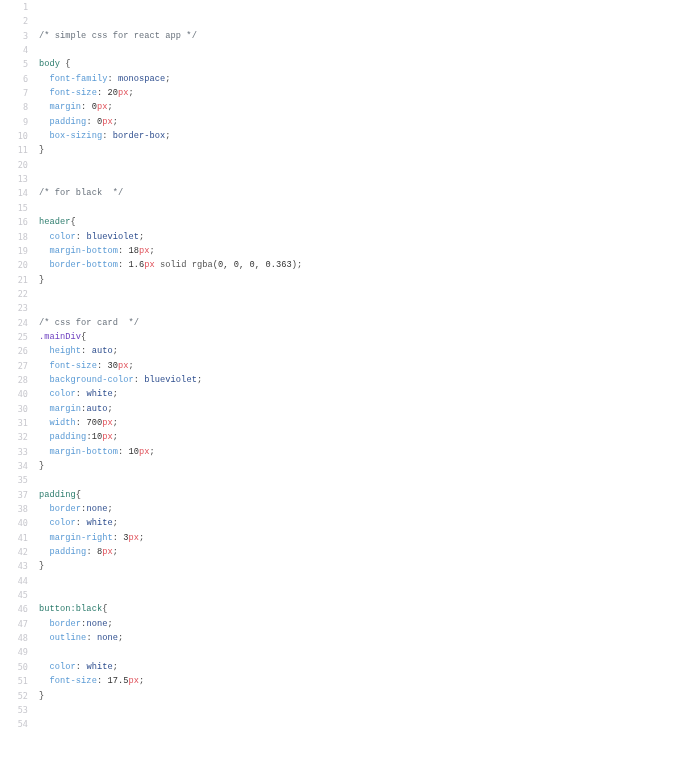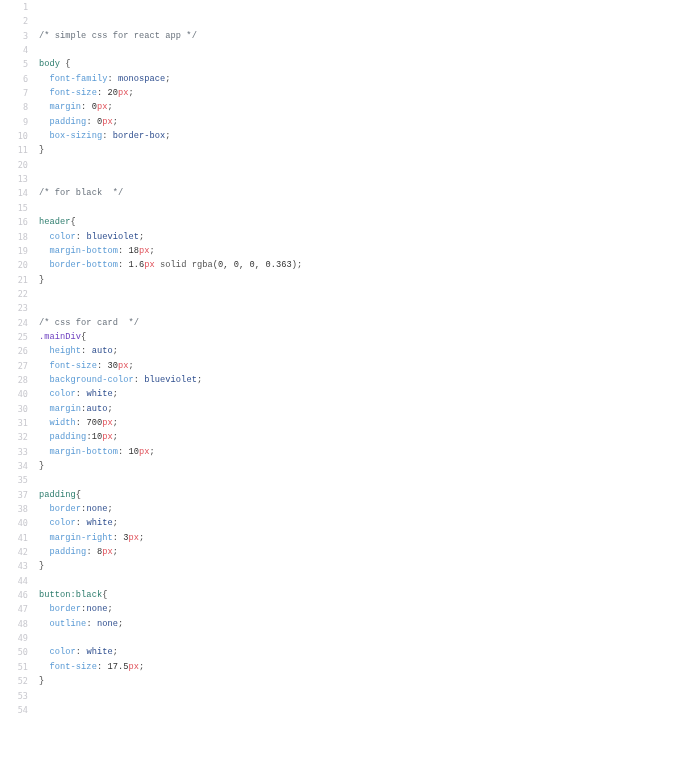--- a/index.html
+++ b/index.html
@@ -103,20 +103,21 @@
       <div class="code-line"><span class="ln">33</span><span class="src"><span class="t-prop">  margin-bottom</span><span class="t-punc">: </span><span class="t-num">10</span><span class="t-unit">px</span><span class="t-punc">;</span></span></div>
       <div class="code-line"><span class="ln">34</span><span class="src"><span class="t-punc">}</span></span></div>
       <div class="code-line"><span class="ln">35</span><span class="src">&nbsp;</span></div>
       <div class="code-line"><span class="ln">37</span><span class="src"><span class="t-sel-el">padding</span><span class="t-punc">{</span></span></div>
       <div class="code-line"><span class="ln">38</span><span class="src"><span class="t-prop">  border</span><span class="t-punc">:</span><span class="t-val">none</span><span class="t-punc">;</span></span></div>
       <div class="code-line"><span class="ln">40</span><span class="src"><span class="t-prop">  color</span><span class="t-punc">: </span><span class="t-val">white</span><span class="t-punc">;</span></span></div>
       <div class="code-line"><span class="ln">41</span><span class="src"><span class="t-prop">  margin-right</span><span class="t-punc">: </span><span class="t-num">3</span><span class="t-unit">px</span><span class="t-punc">;</span></span></div>
       <div class="code-line"><span class="ln">42</span><span class="src"><span class="t-prop">  padding</span><span class="t-punc">: </span><span class="t-num">8</span><span class="t-unit">px</span><span class="t-punc">;</span></span></div>
       <div class="code-line"><span class="ln">43</span><span class="src"><span class="t-punc">}</span></span></div>
       <div class="code-line"><span class="ln">44</span><span class="src">&nbsp;</span></div>
+      <div class="code-line"><span class="ln">45</span><span class="src">&nbsp;</span></div>
       <div class="code-line"><span class="ln">46</span><span class="src"><span class="t-sel-el">button:black</span><span class="t-punc">{</span></span></div>
       <div class="code-line"><span class="ln">47</span><span class="src"><span class="t-prop">  border</span><span class="t-punc">:</span><span class="t-val">none</span><span class="t-punc">;</span></span></div>
       <div class="code-line"><span class="ln">48</span><span class="src"><span class="t-prop">  outline</span><span class="t-punc">: </span><span class="t-val">none</span><span class="t-punc">;</span></span></div>
       <div class="code-line"><span class="ln">49</span></div>
       <div class="code-line"><span class="ln">50</span><span class="src"><span class="t-prop">  color</span><span class="t-punc">: </span><span class="t-val">white</span><span class="t-punc">;</span></span></div>
       <div class="code-line"><span class="ln">51</span><span class="src"><span class="t-prop">  font-size</span><span class="t-punc">: </span><span class="t-num">17.5</span><span class="t-unit">px</span><span class="t-punc">;</span></span></div>
       <div class="code-line"><span class="ln">52</span><span class="src"><span class="t-punc">}</span></span></div>
       <div class="code-line"><span class="ln">53</span><span class="src">&nbsp;</span></div>
       <div class="code-line"><span class="ln">54</span><span class="src">&nbsp;</span></div>
     </div>

